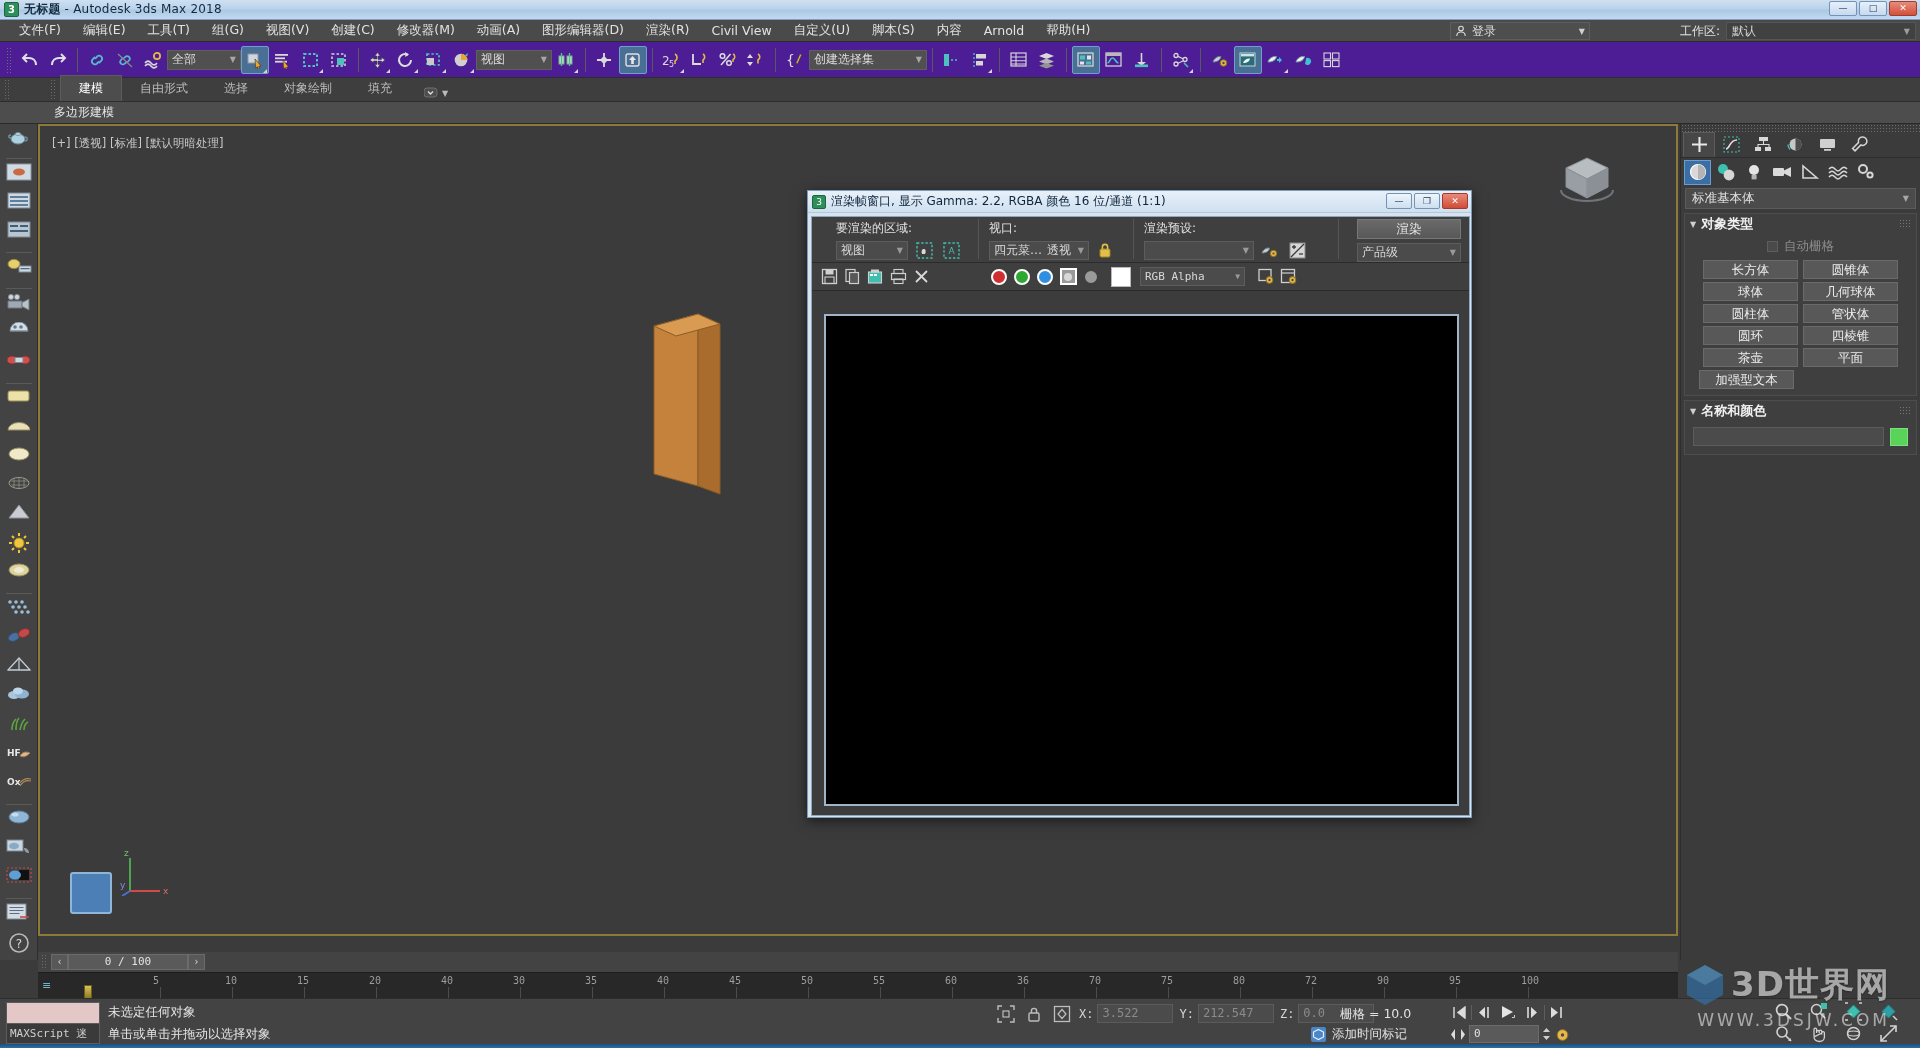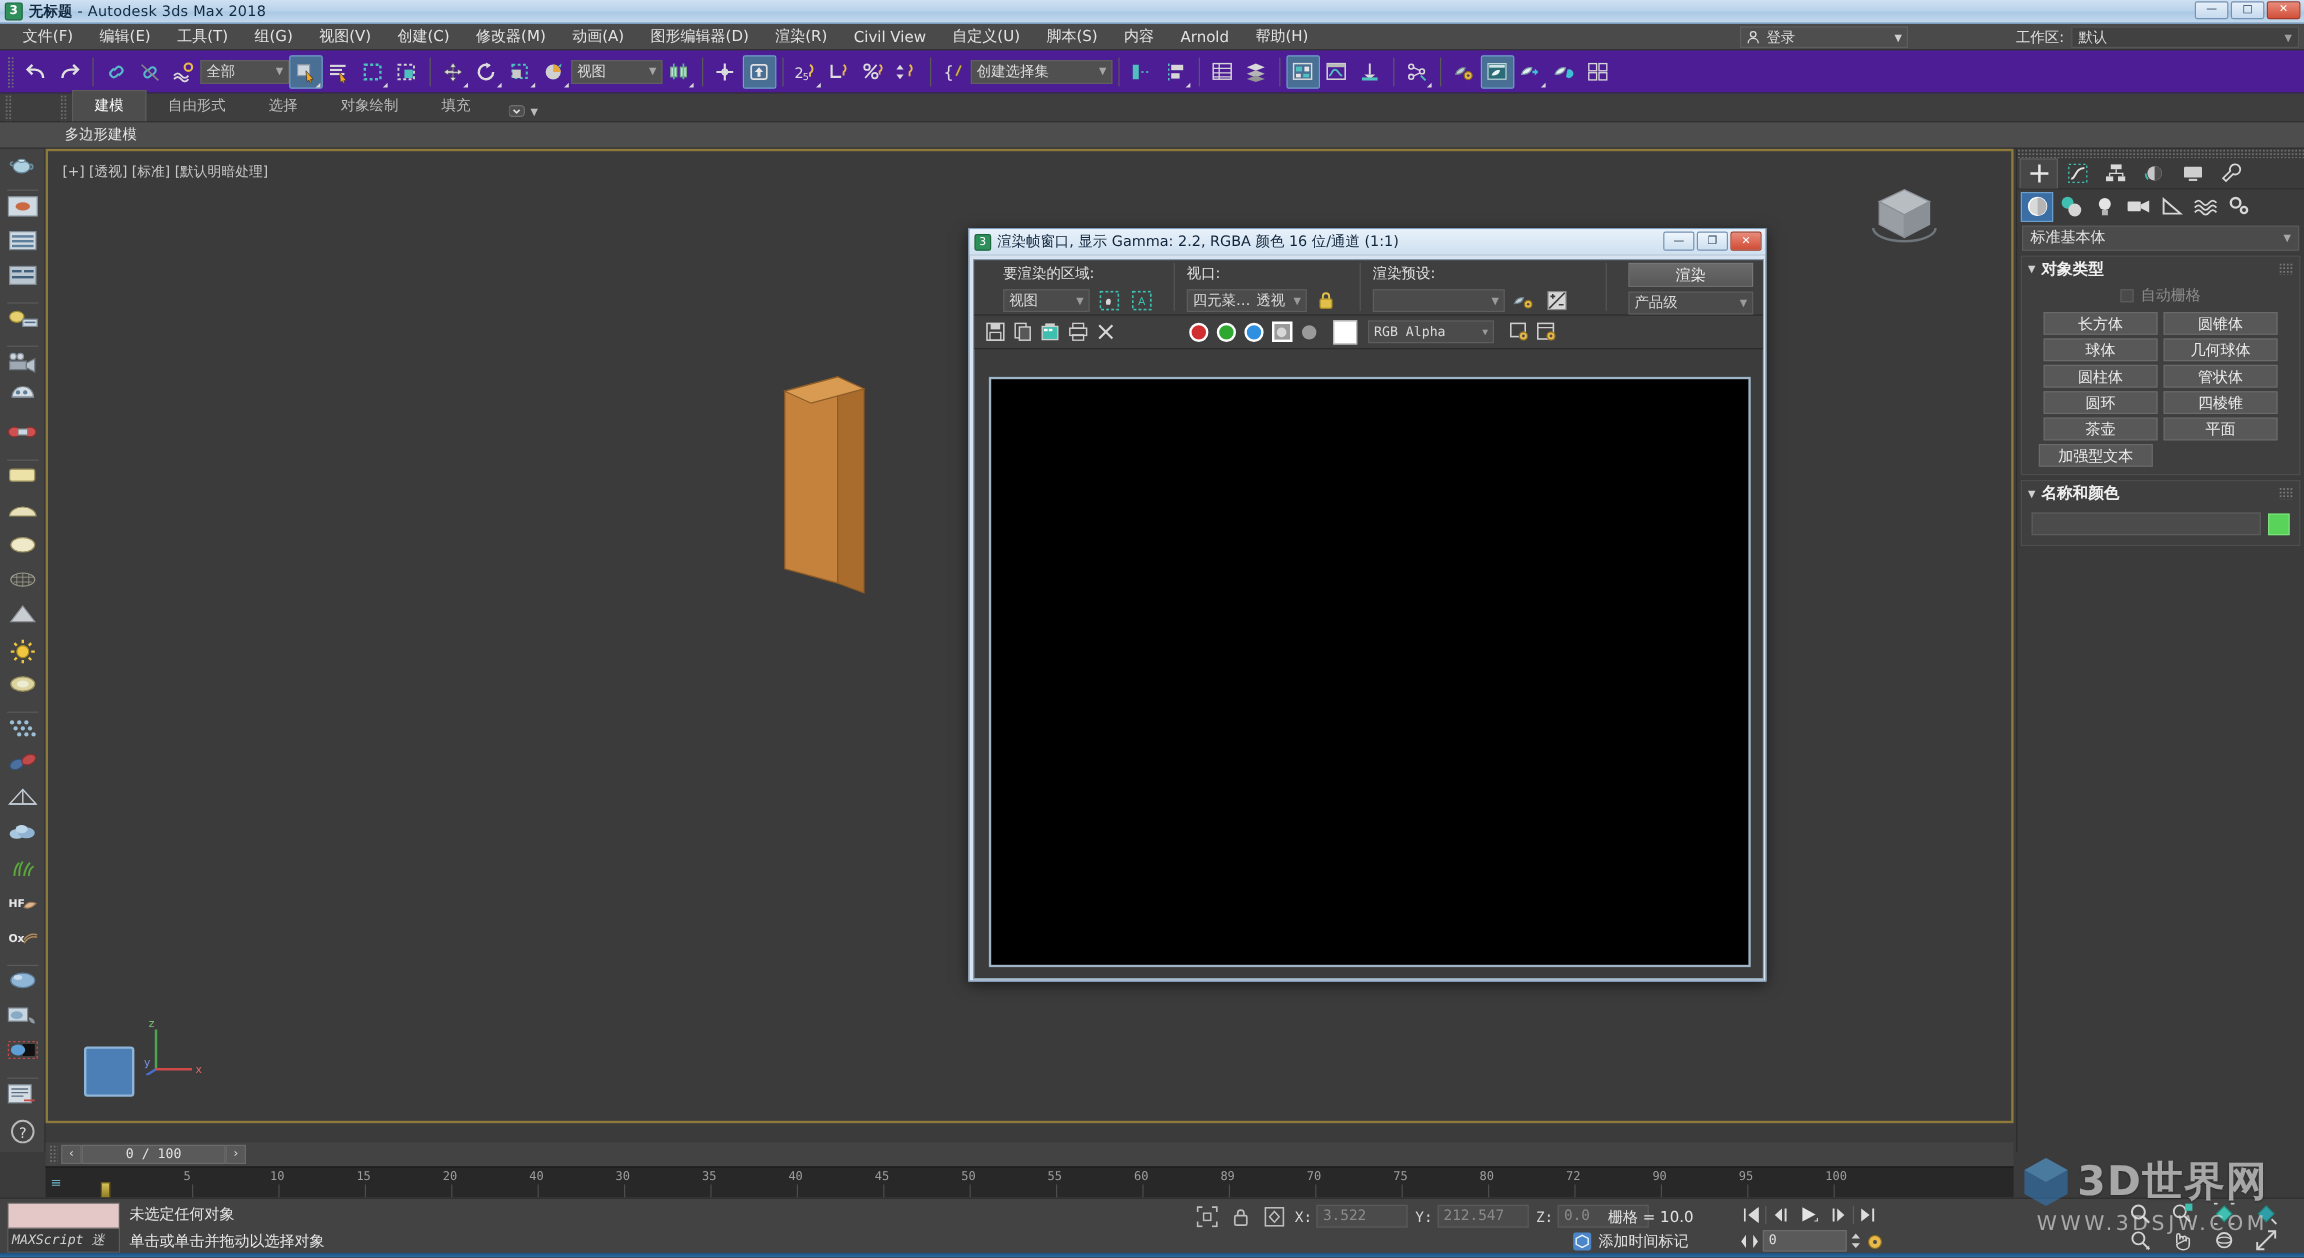--- a/index.html
+++ b/index.html
@@ -235,21 +235,21 @@
 
   
   .statusbar {
     position: absolute; left: 0; top: 998px; width: 1920px; height: 50px;
     background: #434343; border-top: 1px solid #2d2d2d;
   }
   .ms-box { position: absolute; left: 6px; top: 3px; width: 94px; height: 42px;
     background: #3a3a3a; border: 1px solid #5c5c5c; }
   .ms-top { height: 21px; background: #e4c8c8; border-bottom: 1px solid #5c5c5c; }
   .ms-bot { height: 19px; display: flex; align-items: center; padding: 0 3px;
-    font-size: 11px; color: #cfcfcf; font-family:"DejaVu Sans Mono","Liberation Mono",monospace;font-style:italic; }
+    font-size: 11px; color: #cfcfcf; font-family:"DejaVu Sans Mono","Liberation Mono",monospace; }
   .st-line1 { position: absolute; left: 108px; top: 5px; font-size: 12.5px; color: #e6e6e6; }
   .st-line2 { position: absolute; left: 108px; top: 27px; font-size: 12.5px; color: #e6e6e6; }
   .coordgrp { position: absolute; left: 995px; top: 4px; display: flex; align-items: center; gap: 6px; }
   .coord { display: flex; align-items: center; gap: 4px; }
   .coord .cl { font-size: 12px; color: #d6d6d6;
      font-family:"DejaVu Sans Mono","Liberation Mono",monospace; }
   .coord .cf { width: 76px; height: 19px; background: #4b4b4b; border: 1px solid #5b5b5b;
     font-size: 12px; color: #8b8b8b; line-height: 17px; padding-left: 4px;
     font-family:"DejaVu Sans Mono","Liberation Mono",monospace; }
   .gridlbl { position: absolute; left: 1340px; top: 7px; font-size: 12.5px; color: #e2e2e2; }
@@ -1201,21 +1201,21 @@
         <div class="tb-ticklbl" style="left: 619px;">40</div>
         <div class="tb-tick" style="left: 698px;"></div>
         <div class="tb-ticklbl" style="left: 691px;">45</div>
         <div class="tb-tick" style="left: 770px;"></div>
         <div class="tb-ticklbl" style="left: 763px;">50</div>
         <div class="tb-tick" style="left: 842px;"></div>
         <div class="tb-ticklbl" style="left: 835px;">55</div>
         <div class="tb-tick" style="left: 914px;"></div>
         <div class="tb-ticklbl" style="left: 907px;">60</div>
         <div class="tb-tick" style="left: 986px;"></div>
-        <div class="tb-ticklbl" style="left: 979px;">89</div>
+        <div class="tb-ticklbl" style="left: 979px;">36</div>
         <div class="tb-tick" style="left: 1058px;"></div>
         <div class="tb-ticklbl" style="left: 1051px;">70</div>
         <div class="tb-tick" style="left: 1130px;"></div>
         <div class="tb-ticklbl" style="left: 1123px;">75</div>
         <div class="tb-tick" style="left: 1202px;"></div>
         <div class="tb-ticklbl" style="left: 1195px;">80</div>
         <div class="tb-tick" style="left: 1274px;"></div>
         <div class="tb-ticklbl" style="left: 1267px;">72</div>
         <div class="tb-tick" style="left: 1346px;"></div>
         <div class="tb-ticklbl" style="left: 1339px;">90</div>

